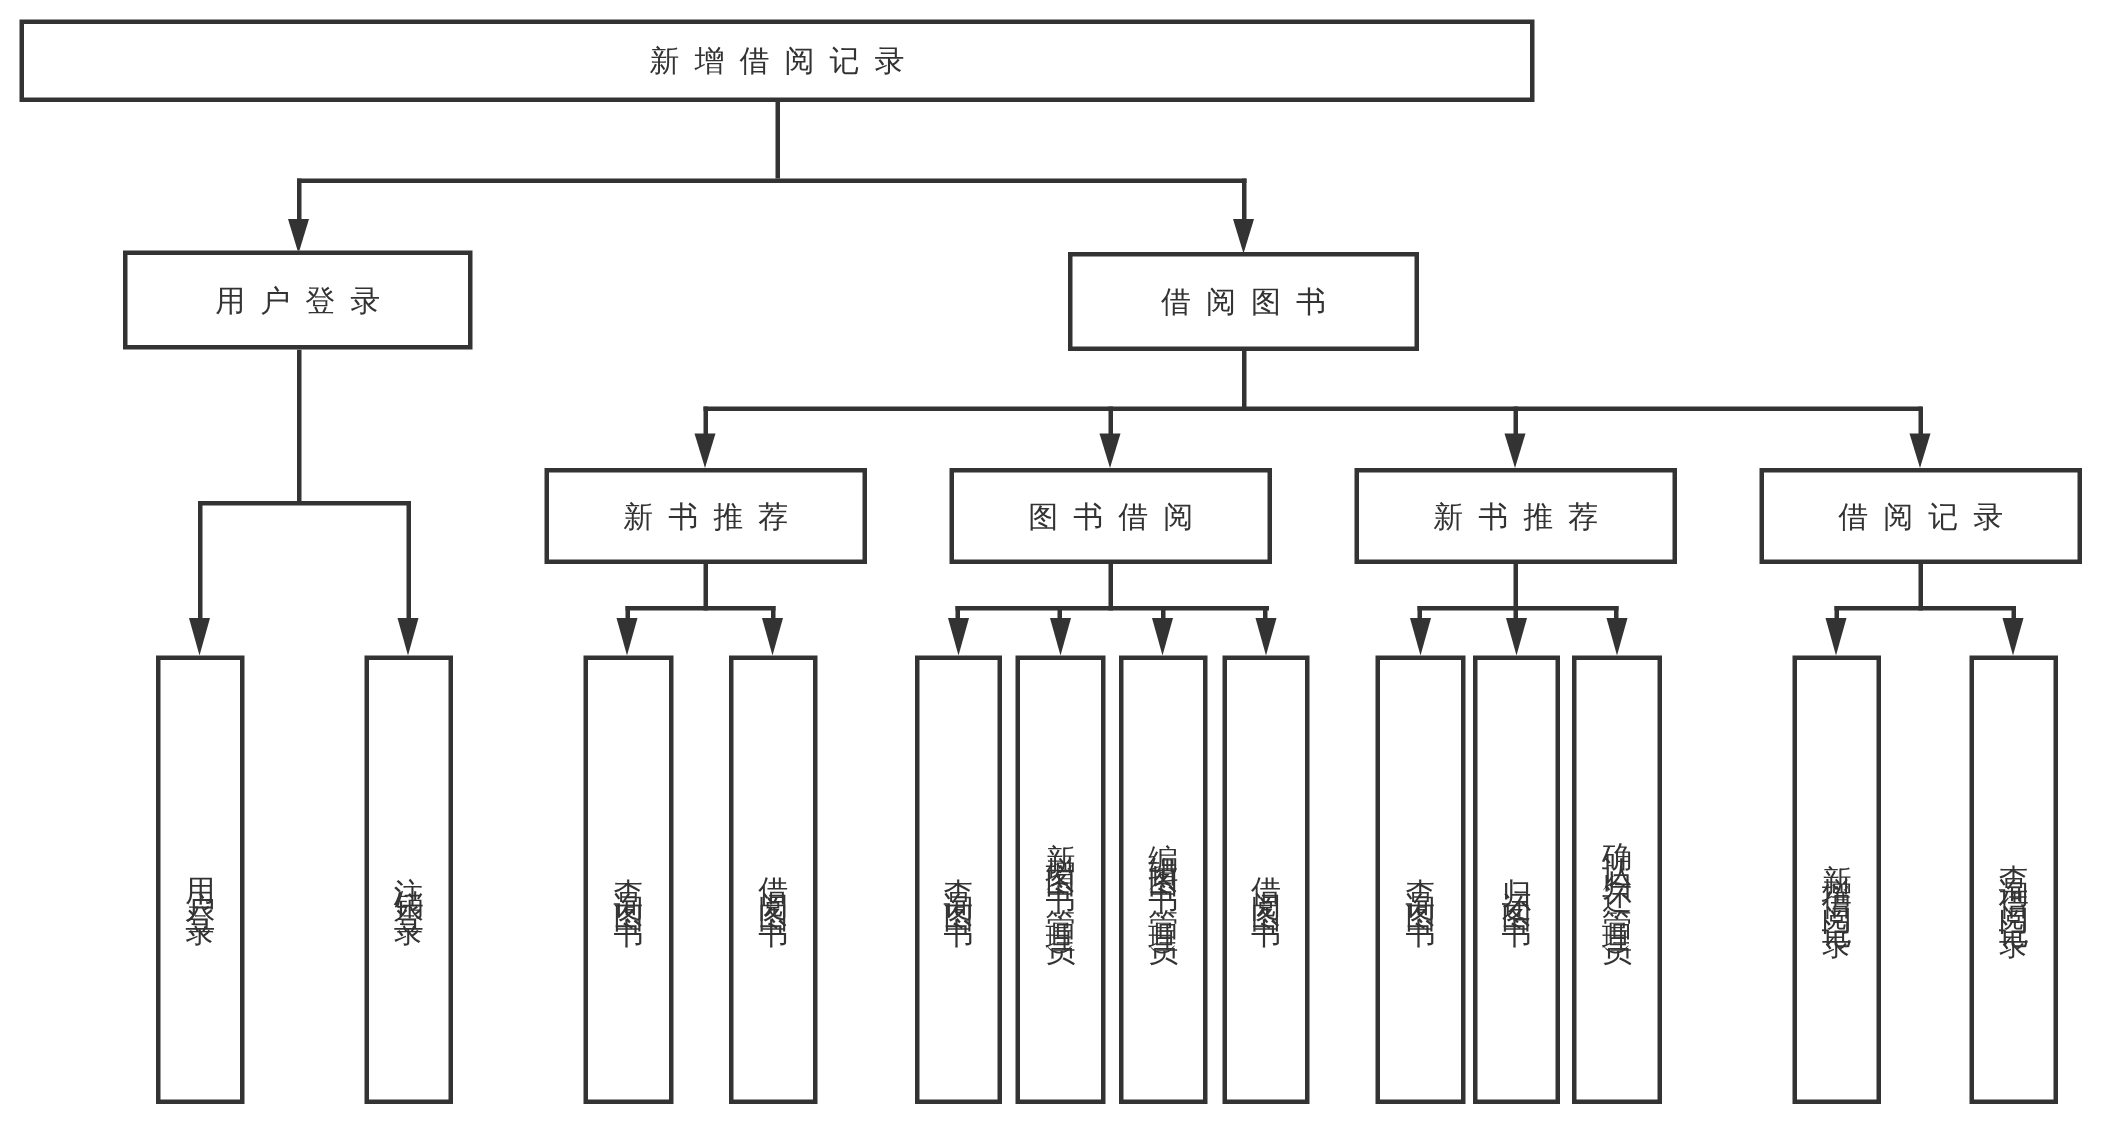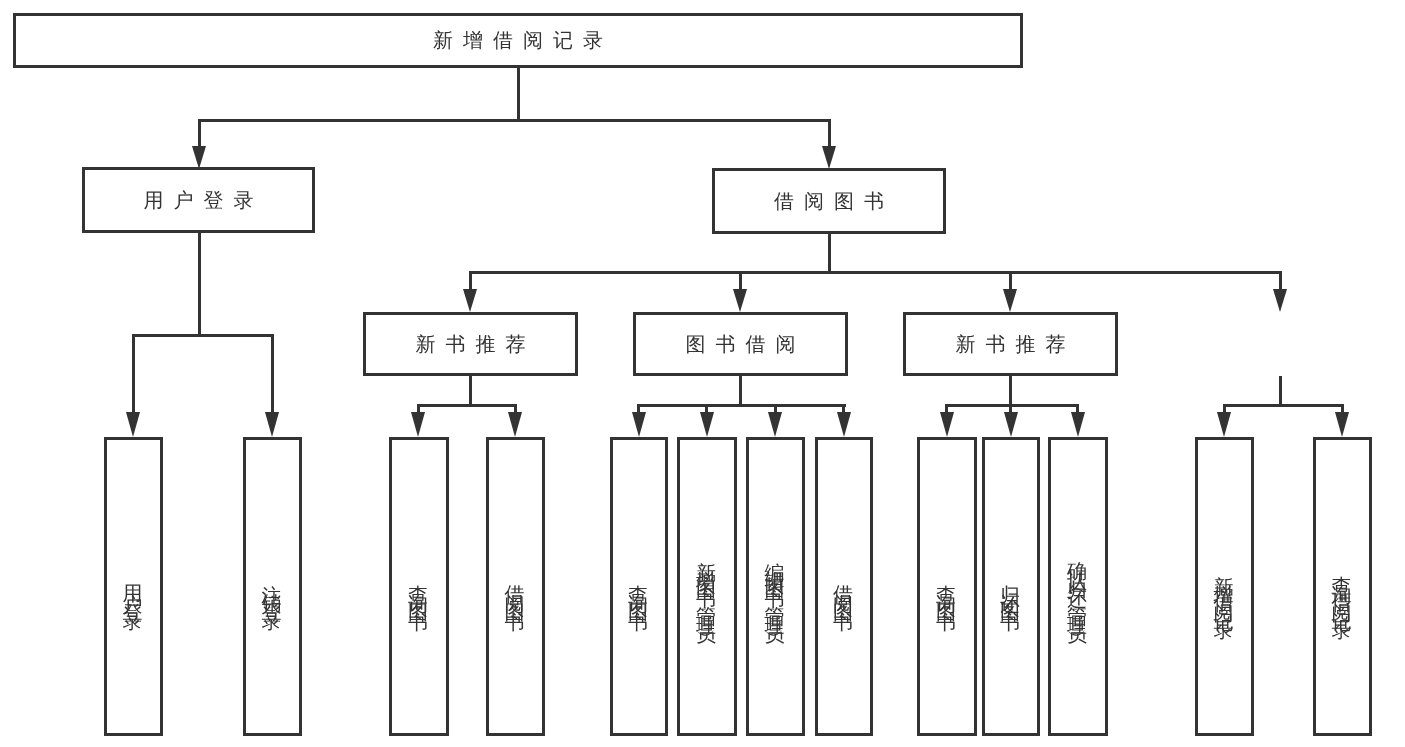--- a/index.html
+++ b/index.html
@@ -137,20 +137,23 @@
 
   <div class="box" style="left:633px;top:312px;width:215px;height:64px">
     <span class="hlabel">图书借阅</span>
   </div>
   <div class="box" style="left:363px;top:312px;width:215px;height:64px">
     <span class="hlabel">新书推荐</span>
   </div>
   <div class="box" style="left:903px;top:312px;width:215px;height:64px">
     <span class="hlabel">新书推荐</span>
   </div>
+  <div class="box" style="left:1173px;top:312px;width:215px;height:64px">
+    <span class="hlabel">借阅记录</span>
+  </div>
 
   <div class="box vbox" style="left:104px;width:59px">
     <span class="vlabel">用户登录</span>
   </div>
   <div class="box vbox" style="left:243px;width:59px">
     <span class="vlabel">注销登录</span>
   </div>
 
   <div class="box vbox" style="left:389px;width:60px">
     <span class="vlabel">查询图书</span>

